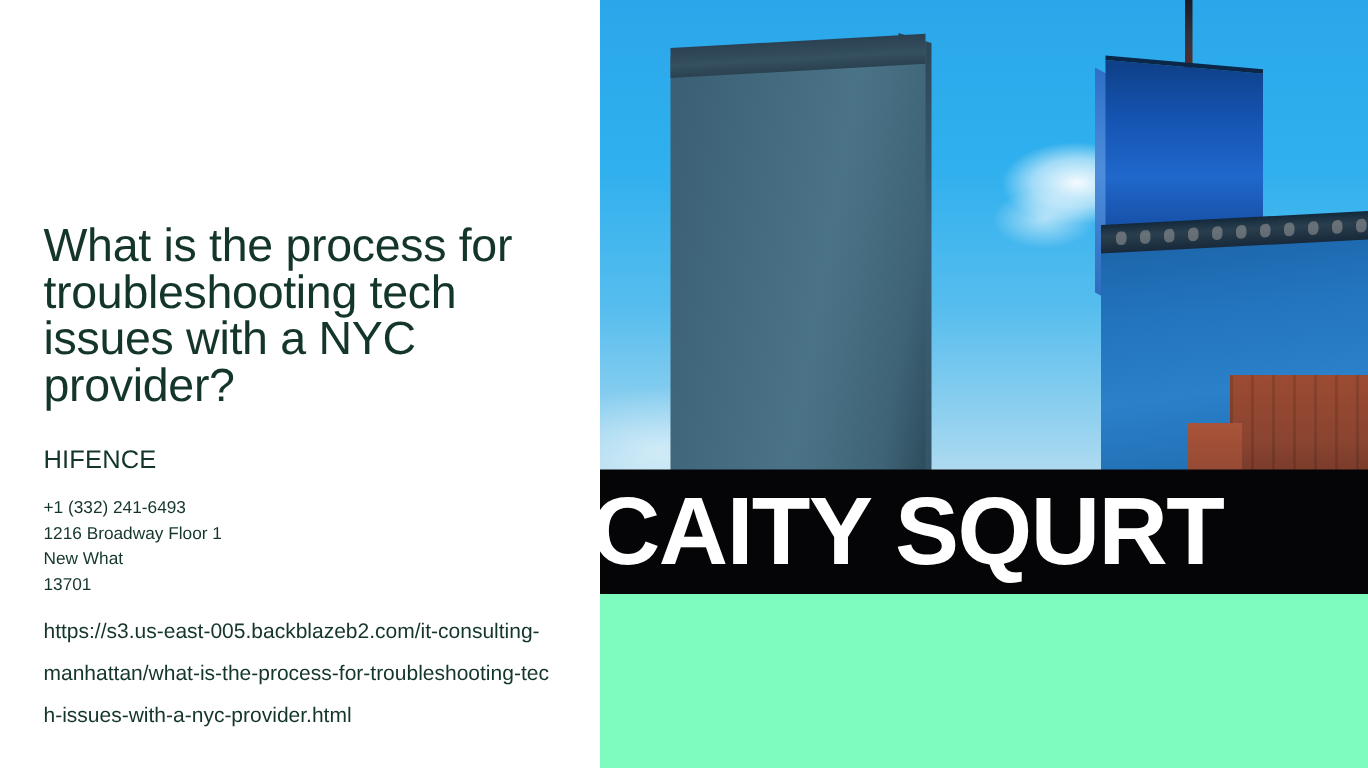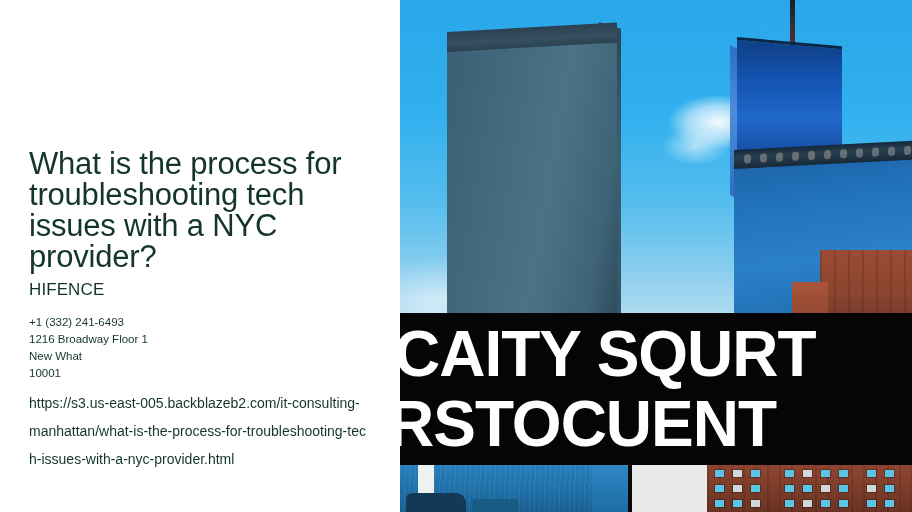--- a/index.html
+++ b/index.html
@@ -39,21 +39,21 @@
   .headline {
     margin: 0;
     font-size: 31px;
     line-height: 31px;
     font-weight: 400;
     letter-spacing: -0.2px;
     color: #14362a;
     word-wrap: break-word;
   }
   .brand {
-    margin: 8px 0 0 0;
+    margin: 25px 0 0 0;
     font-size: 17px;
     line-height: 20px;
     font-weight: 400;
     letter-spacing: 0.1px;
     color: #14362a;
   }
   .contact-line {
     font-size: 11.5px;
     line-height: 17px;
     color: #14362a;
@@ -69,21 +69,21 @@
     color: #14362a;
     width: 340px;
     word-break: break-all;
     overflow-wrap: anywhere;
   }
 
   
   .photo {
     position: relative;
     width: 512px;
-    height: 512px;
+    height: 396px;
     flex: 0 0 512px;
     overflow: hidden;
     background: #5eead4;
   }
   .sky {
     position: absolute;
     left: 0; top: 0;
     width: 512px; height: 330px;
     background:
       radial-gradient(ellipse 70px 38px at 318px 122px, rgba(255,255,255,0.95) 0%, rgba(255,255,255,0.55) 42%, rgba(255,255,255,0) 72%),
@@ -316,21 +316,21 @@
     <div class="text-block">
 
       <h1 class="headline">What is the process for troubleshooting tech issues with a NYC provider?</h1>
 
       <div class="brand">HIFENCE</div>
 
       <div class="contact-list">
         <div class="contact-line">+1 (332) 241-6493</div>
         <div class="contact-line">1216 Broadway Floor 1</div>
         <div class="contact-line">New What</div>
-        <div class="contact-line">10001</div>
+        <div class="contact-line">13701</div>
       </div>
 
       <div class="url-text">https://s3.us-east-005.backblazeb2.com/it-consulting-manhattan/what-is-the-process-for-troubleshooting-tech-issues-with-a-nyc-provider.html</div>
 
     </div>
   </div>
 
   <div class="photo">
 
     <div class="sky"></div>

